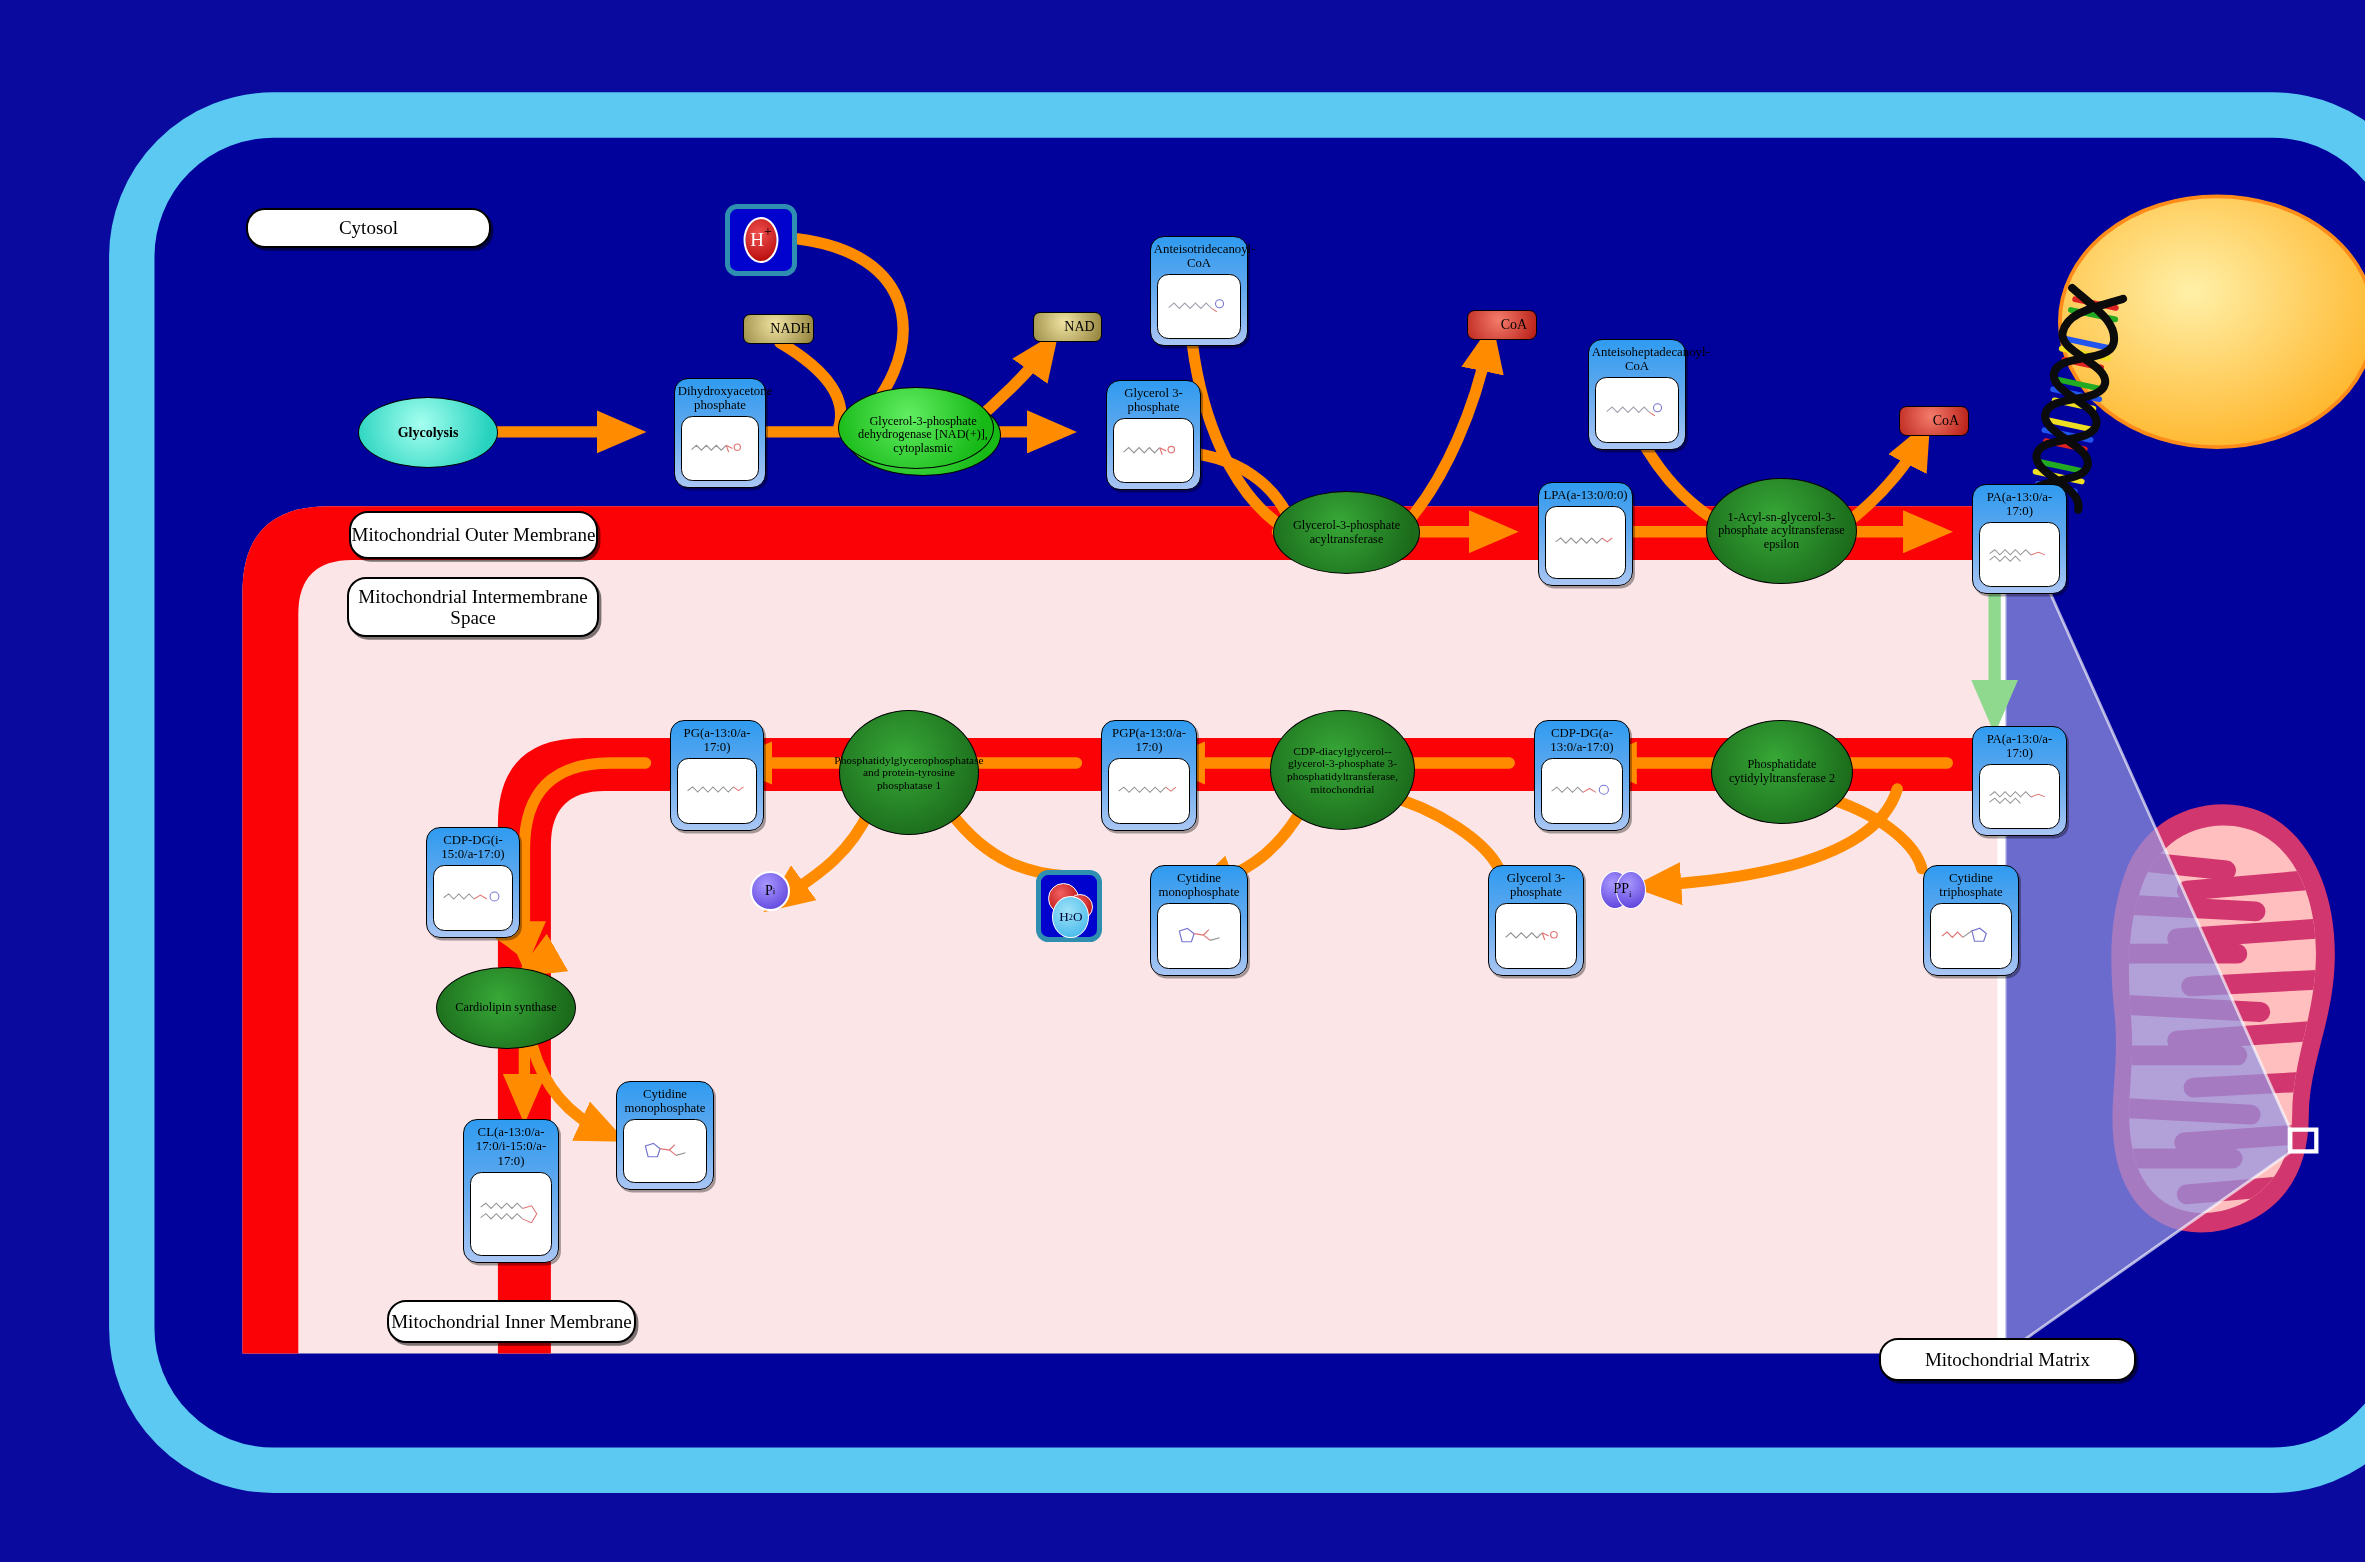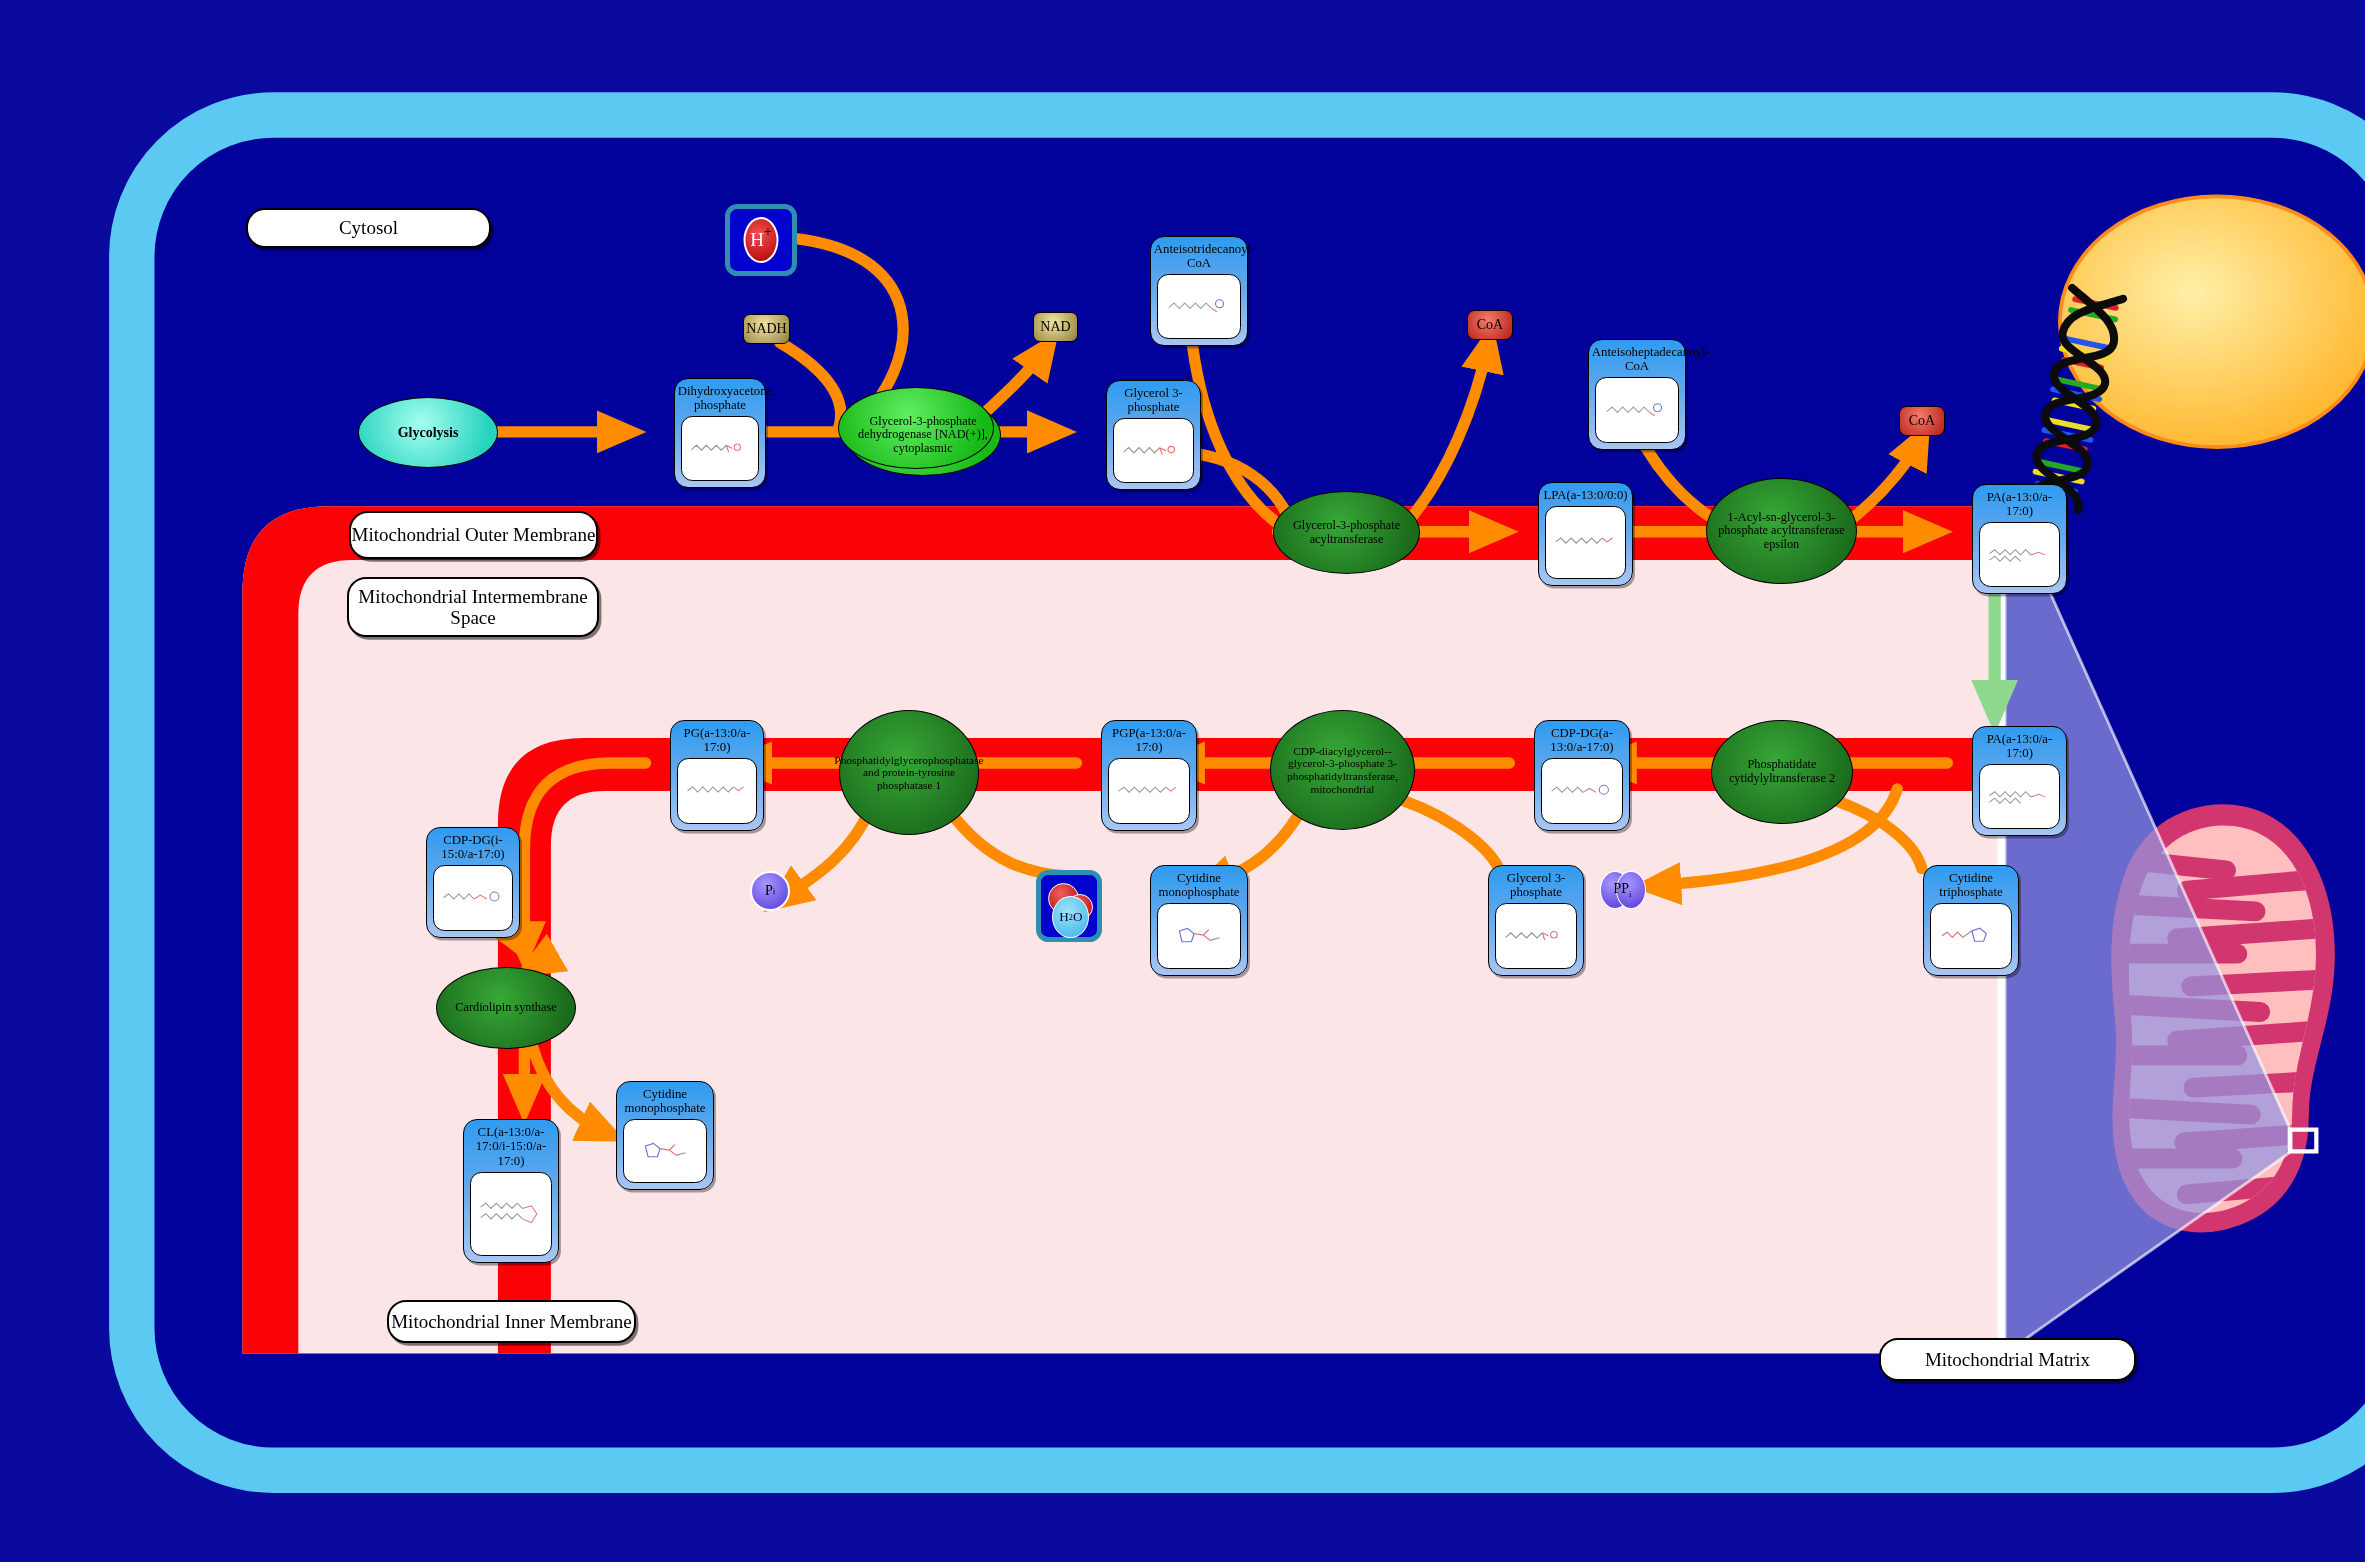--- a/index.html
+++ b/index.html
@@ -31,21 +31,21 @@
   .enzyme.small-text{font-size:11.4px;}
   .enzyme .bk{position:absolute;left:-8.5px;top:-7.6px;width:100%;height:100%;border:1.9px solid #000;
     border-radius:50%;background:radial-gradient(circle at 45% 35%,#62EE62,#17B917 75%);z-index:-1;}
 
   .process{position:absolute;z-index:12;border:1.9px solid #000;border-radius:50%;
     display:flex;align-items:center;justify-content:center;font-size:14px;
     background:radial-gradient(circle at 45% 38%,#A5FFEF,#27D3BF 78%);font-weight:bold;}
 
   
   .chip{position:absolute;z-index:13;display:flex;align-items:center;justify-content:center;
-    border:1.4px solid #000;font-size:14px;}
+    border:1.4px solid #000;font-size:14px;padding-left:24px;}
   .chip.gold{border-radius:7px;background:radial-gradient(circle at 45% 32%,#F0E3A2,#8F7F38);}
   .chip.red{border-radius:7.6px;background:radial-gradient(circle at 45% 32%,#F47C6C,#B51A12);}
   .blueicon{position:absolute;z-index:13;background:#0202CE;border:5.2px solid #2E8FB0;border-radius:12.3px;}
   .hp-ell{position:absolute;left:50%;top:50%;transform:translate(-50%,-50%);width:31px;height:42px;border-radius:50%;
     background:radial-gradient(circle at 42% 35%,#F05050,#AE0000);border:2.4px solid #fff;
     display:flex;align-items:center;justify-content:center;color:#fff;font-size:19px;}
   .hp-ell sup{color:#000;font-size:14px;margin-top:-16px;}
   .wm-r1,.wm-r2{position:absolute;border-radius:50%;background:radial-gradient(circle at 40% 32%,#F26060,#AE0000);border:1.9px solid #fff;}
   .wm-r1{width:29px;height:29px;left:6.6px;top:7.6px;}
   .wm-r2{width:24px;height:24px;right:3.8px;top:19px;}

